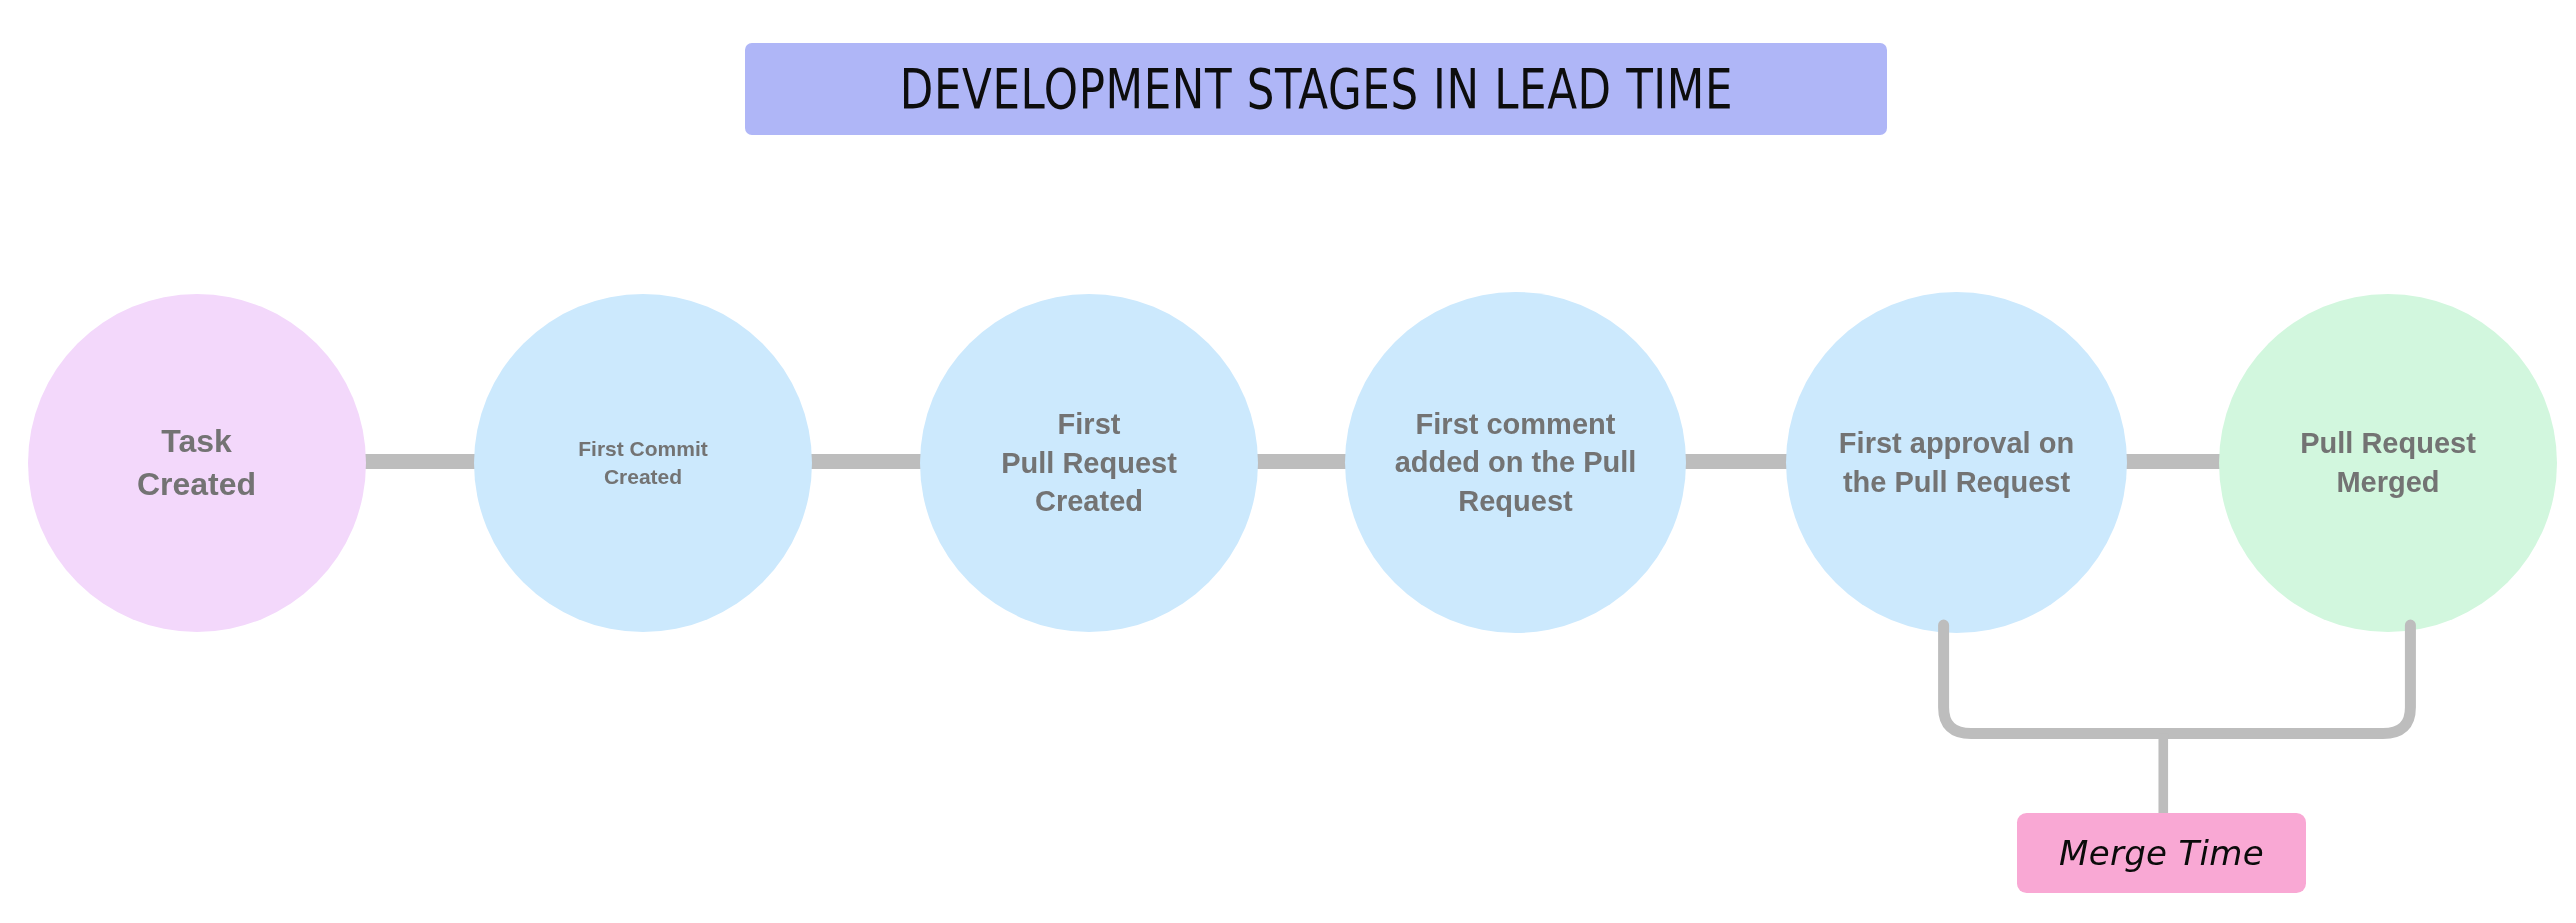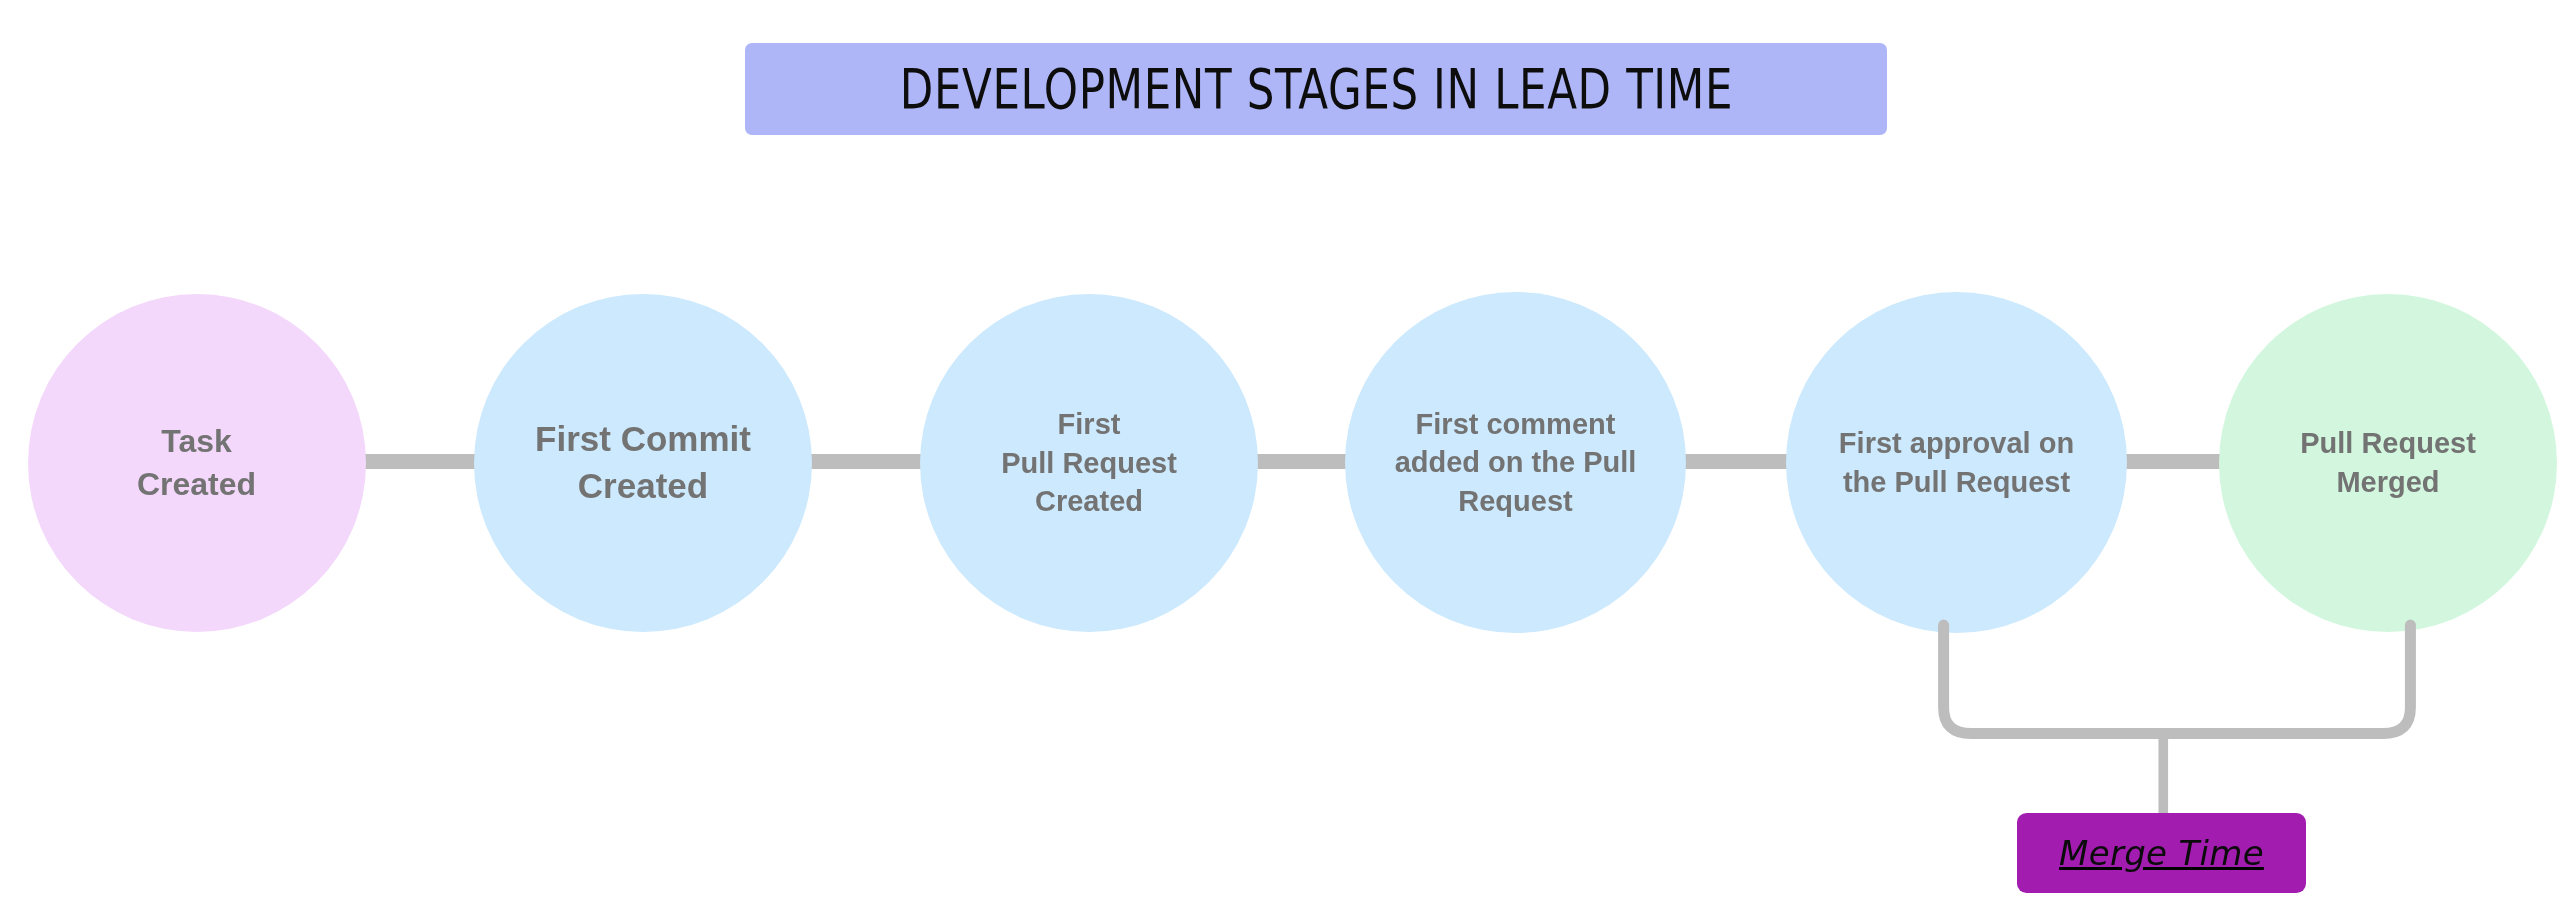--- a/index.html
+++ b/index.html
@@ -74,21 +74,21 @@
   }
 
   .n1 { left: 27.5px;   top: 294px; width: 338px; height: 338px; background: #F3D8FB; }
   .n2 { left: 474px;  top: 294px; width: 338px; height: 338px; background: #CCE9FD; }
   .n3 { left: 920px; top: 294px; width: 338px; height: 338px; background: #CCE9FD; }
   .n4 { left: 1345px; top: 292px; width: 341px; height: 341px; background: #CCE9FD; }
   .n5 { left: 1786px; top: 292px; width: 341px; height: 341px; background: #CCE9FD; }
   .n6 { left: 2219px; top: 294px; width: 338px; height: 338px; background: #D2F7DE; }
 
   .n1 .node-label { font-size: 32px; }
-  .n2 .node-label { font-size: 35px; }
+  .n2 .node-label { font-size: 21px; }
   .n3 .node-label { font-size: 29px; }
   .n4 .node-label { font-size: 29px; width: 385px; }
   .n5 .node-label { font-size: 29px; width: 385px; }
   .n6 .node-label { font-size: 29px; }
 
   .l1 { left: 357px;  width: 124px; }
   .l2 { left: 804px; width: 124px; }
   .l3 { left: 1250px; width: 103px; }
   .l4 { left: 1676px; width: 118px; }
   .l5 { left: 2119px; width: 110px; }
@@ -103,27 +103,26 @@
     pointer-events: none;
   }
 
   
   .merge-box {
     position: absolute;
     left: 2017px;
     top: 813px;
     width: 289px;
     height: 80px;
-    background: #a21caf;
+    background: #f9a8d4;
     border-radius: 9.6px;
     display: flex;
     align-items: center;
     justify-content: center;
     box-sizing: border-box;
-    text-decoration: underline;
   }
   .merge-text {
     font-family: "DejaVu Sans", sans-serif;
     font-size: 34px;
     color: #0b0b0b;
     font-weight: 400;
     white-space: nowrap;
     font-style: italic;
     letter-spacing: 0.3px;
   }

